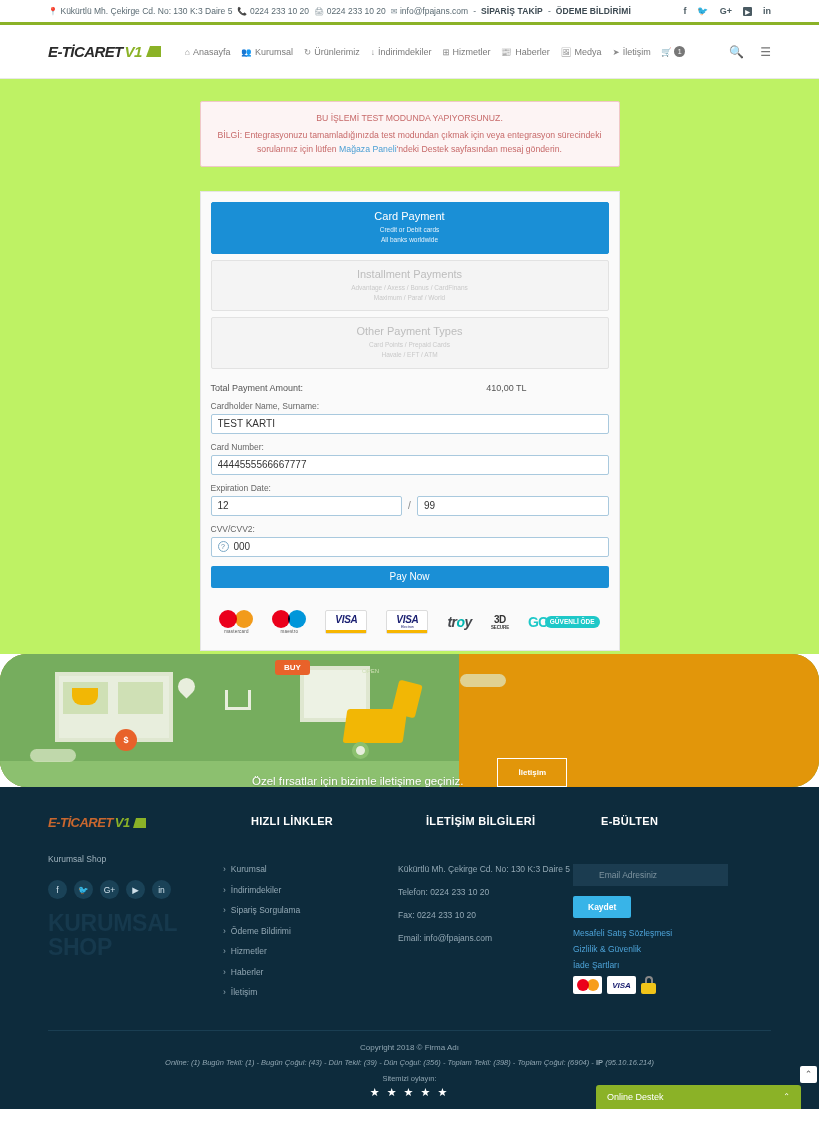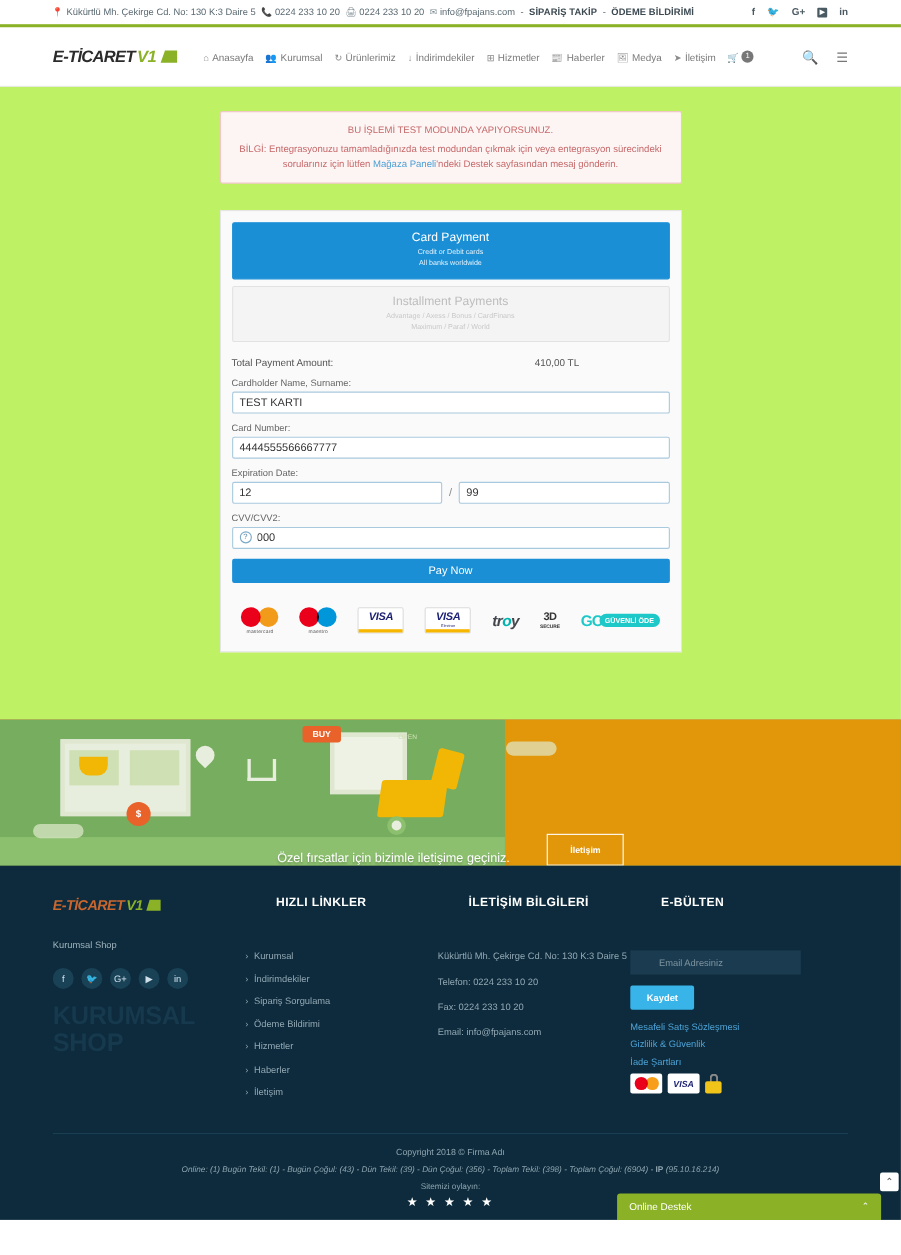--- a/index.html
+++ b/index.html
@@ -103,21 +103,21 @@
   .troy i { color:#00b5b0; font-style:italic; }
   .sec3d { text-align:center; color:#333; }
   .sec3d .a { font-size:10px; font-weight:bold; letter-spacing:-.5px; }
   .sec3d .b { font-size:4.5px; font-weight:bold; letter-spacing:-.1px; }
   .goguv { display:flex; align-items:center; }
   .goguv .g { font-size:14px; font-weight:bold; color:#1ec8c8; letter-spacing:-1px; }
   .goguv .t { background:#1ec8c8; color:#fff; font-size:6.5px; font-weight:bold;
               padding:2.5px 5px; border-radius:8px; margin-left:-3px; }
 
   
-  .cta { height:133px; background:#e2960a; position:relative; overflow:hidden; }
+  .cta { height:133px; background:#e2960a; position:relative; overflow:hidden;border-radius:27px; }
   .cta-art { position:absolute; inset:0; background:#6fa85a; }
   .cta-art .sky { position:absolute; left:0; top:0; width:56%; height:100%;
                   background:#76ad5e; }
   .cta-art .ground { position:absolute; left:0; bottom:0; width:56%; height:26px;
                      background:#8cc06f; }
   .cta-art .orange { position:absolute; right:0; top:0; width:44%; height:100%;
                      background:#e2960a; }
   .cta-art .shop { position:absolute; left:55px; top:18px; width:118px; height:70px;
                    background:#e8eedd; border:4px solid #dfe7d0; }
   .cta-art .shopw { position:absolute; left:63px; top:28px; width:45px; height:32px;
@@ -211,21 +211,21 @@
 
   .fbottom { border-top:1px solid #1a3e52; margin-top:22px; padding:12px 0 10px;
              text-align:center; }
   .cpy { color:#8fa5b1; font-size:8px; margin-bottom:6px;text-align:center; }
   .stats { color:#8fa5b1; font-size:7.5px; font-style:italic; margin-bottom:7px; }
   .stats b { font-style:normal; }
   .rate-lbl { color:#8fa5b1; font-size:7.5px; margin-bottom:3px; }
   .stars { color:#fff; font-size:11px; letter-spacing:2px; }
 
   
-  .support { position:absolute; right:18px; bottom:0; width:240px; height:24px;
+  .support { position:absolute; right:18px; bottom:0; width:205px; height:24px;
              background:#8bb227; color:#fff; font-size:9px; display:flex;
              align-items:center; padding:0 11px; border-radius:3px 3px 0 0;
              cursor:pointer; }
   .support .chev { margin-left:auto; font-size:8px; }
   .totop { position:absolute; right:2px; bottom:26px; width:17px; height:17px;
            background:#fff; color:#555; font-size:9px; display:flex;
            align-items:center; justify-content:center; border-radius:2px;
            cursor:pointer; }
 </style>
 </head>
@@ -333,20 +333,27 @@
       </div>
 
       <div class="pm">
         <div class="pm-t">Installment Payments</div>
         <div class="pm-s">
           <div>Advantage / Axess / Bonus / CardFinans</div>
           <div>Maximum / Paraf / World</div>
         </div>
       </div>
 
+      <div class="pm">
+        <div class="pm-t">Other Payment Types</div>
+        <div class="pm-s">
+          <div>Card Points / Prepaid Cards</div>
+          <div>Havale / EFT / ATM</div>
+        </div>
+      </div>
 
       <div class="amt-row">
         <span>Total Payment Amount:</span>
         <span class="val">410,00 TL</span>
       </div>
 
       <label class="flabel">Cardholder Name, Surname:</label>
       <input class="finput" value="TEST KARTI" style="">
 
       <label class="flabel">Card Number:</label>

